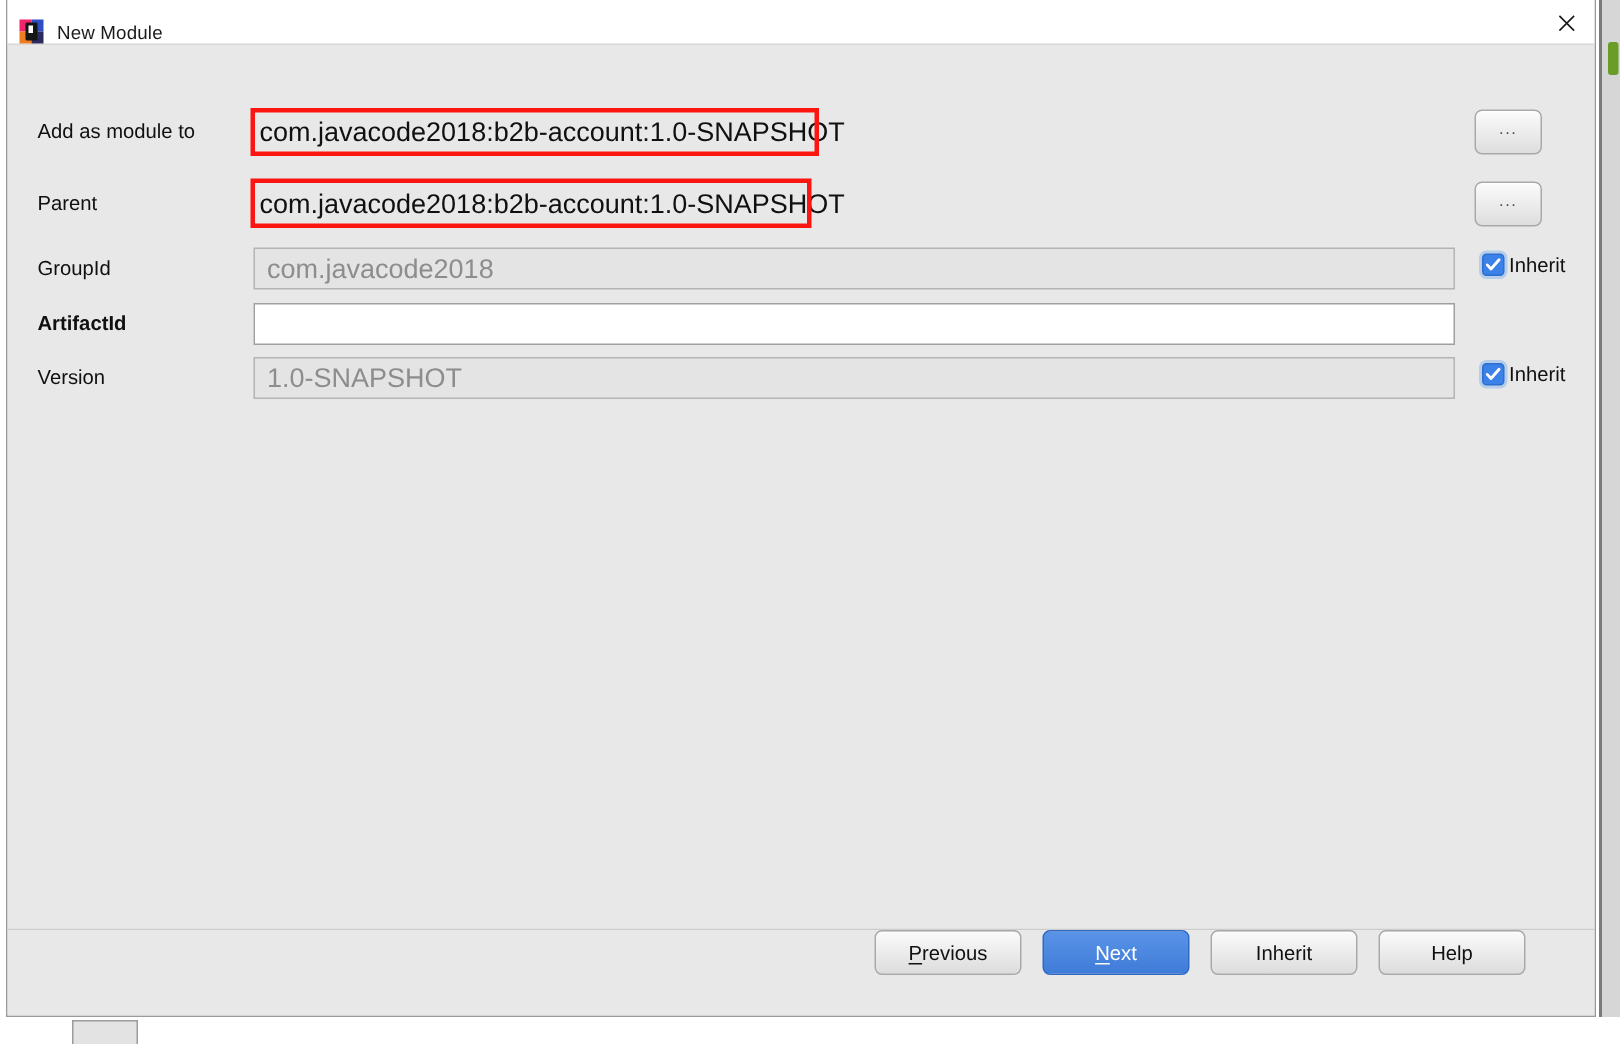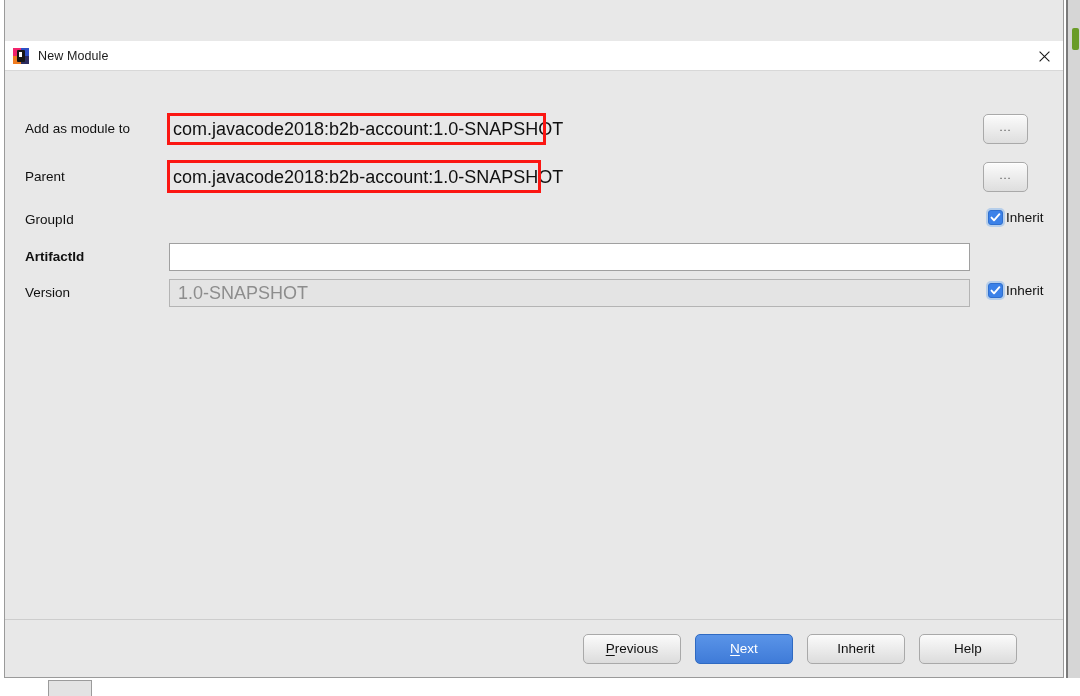--- a/index.html
+++ b/index.html
@@ -80,25 +80,24 @@
     display: flex;
     flex-direction: column;
   }
 
   .titlebar {
     height: 30px;
     min-height: 30px;
     background: #ffffff;
     border-bottom: 1px solid #d8d8d8;
     display: flex;
-    align-items: center;
+    align-items: flex-end;
     padding: 0 2px 0 8px;
     box-sizing: border-box;
     position: relative;
-    margin-top: 41px;
   }
   .app-icon {
     width: 16px;
     height: 16px;
     position: relative;
     flex: 0 0 auto;
     margin-right: 9px;
   }
   .app-icon .q {
     position: absolute;
@@ -261,21 +260,21 @@
     white-space: nowrap;
   }
 
   
   .buttonbar {
     height: 58px;
     min-height: 58px;
     border-top: 1px solid #cdcdcd;
     background: #e8e8e8;
     display: flex;
-    align-items: center;
+    align-items: flex-start;
     justify-content: flex-end;
     padding-right: 46px;
     gap: 14px;
     box-sizing: border-box;
   }
   .btn {
     min-width: 98px;
     height: 30px;
     border: 1px solid #a9a9a9;
     border-radius: 5px;
@@ -341,20 +340,21 @@
       <span class="row-label">Parent</span>
       <span class="field plainvalue" style="line-height:30px;height:30px;">com.javacode2018:b2b-account:1.0-SNAPSHOT</span>
     </div>
     <div class="annot" style="left:162px; top:89px; width:374px; height:33px;"></div>
     <div class="browse-btn" style="top:91px;">
       <span class="dots">...</span>
     </div>
 
     <div class="form-row" style="top:134px;">
       <span class="row-label">GroupId</span>
+      <span class="field">com.javacode2018</span>
     </div>
     <div class="inherit" style="top:139px;">
       <span class="cbox">
         <svg width="11" height="11" viewBox="0 0 11 11">
           <path d="M1.5,5.6 L4,8.3 L9.4,2.2" stroke="#ffffff" stroke-width="1.9" fill="none" stroke-linecap="round" stroke-linejoin="round"></path>
         </svg>
       </span>
       <span class="inherit-label">Inherit</span>
     </div>
 

